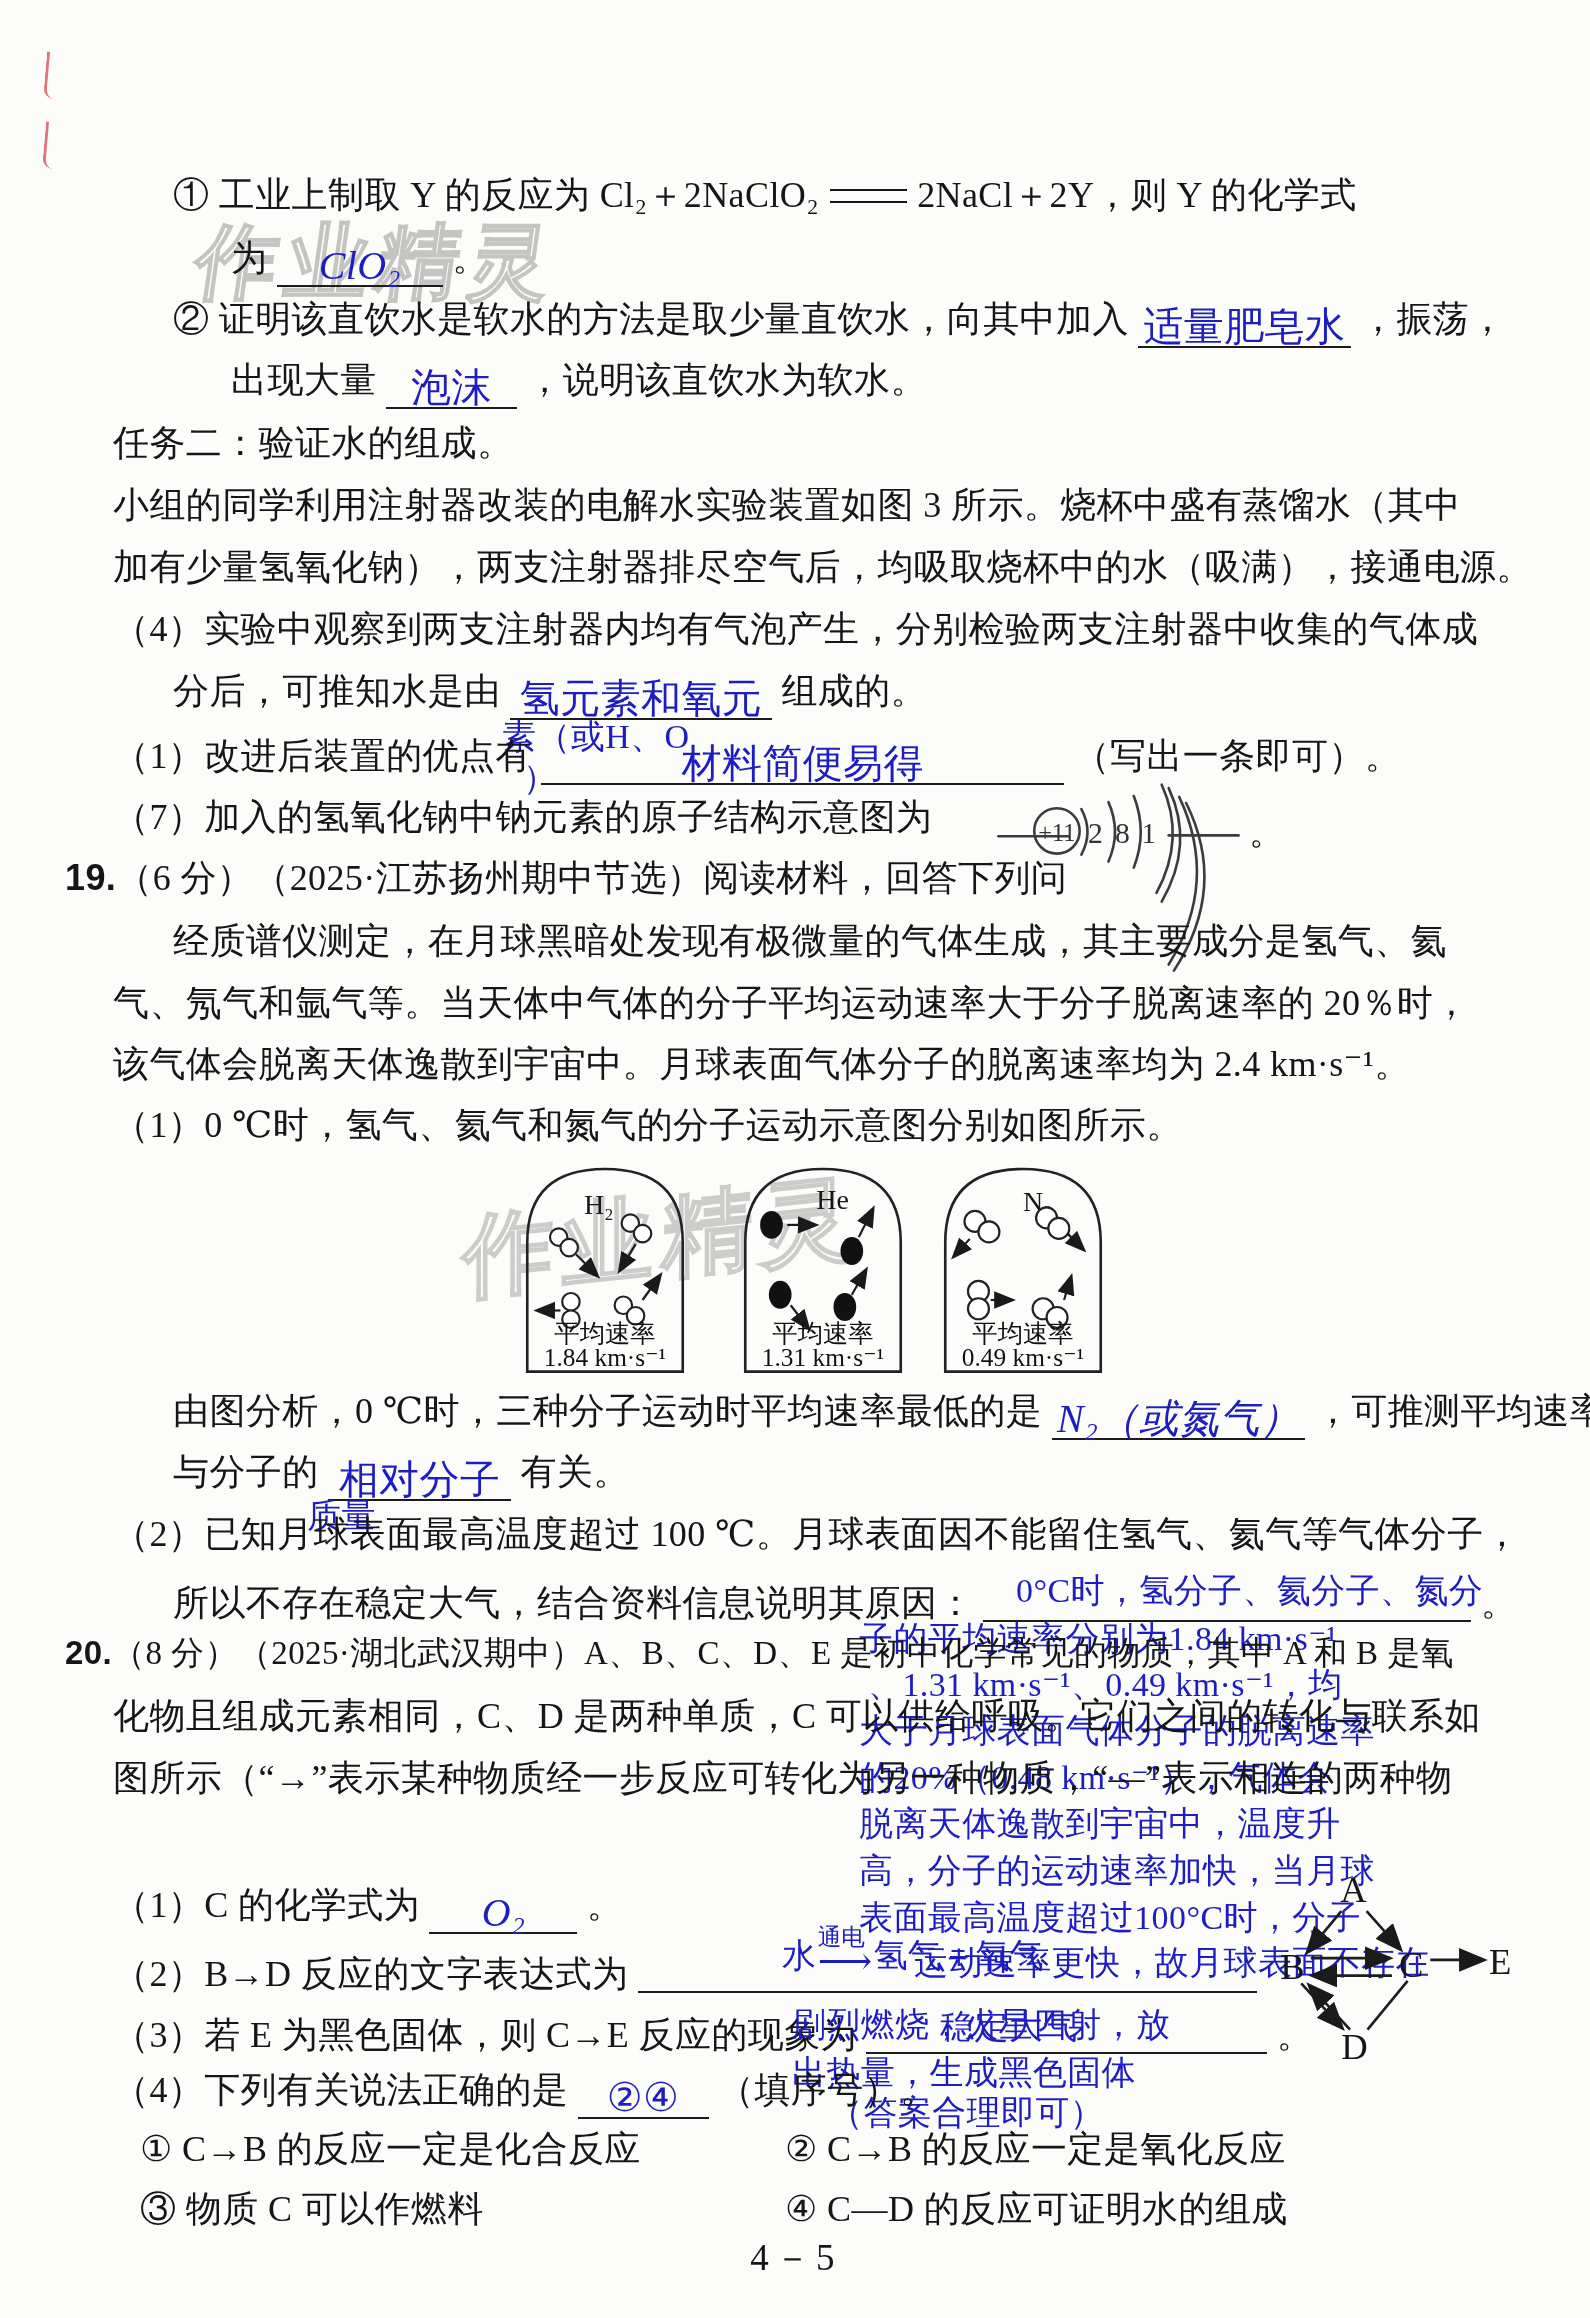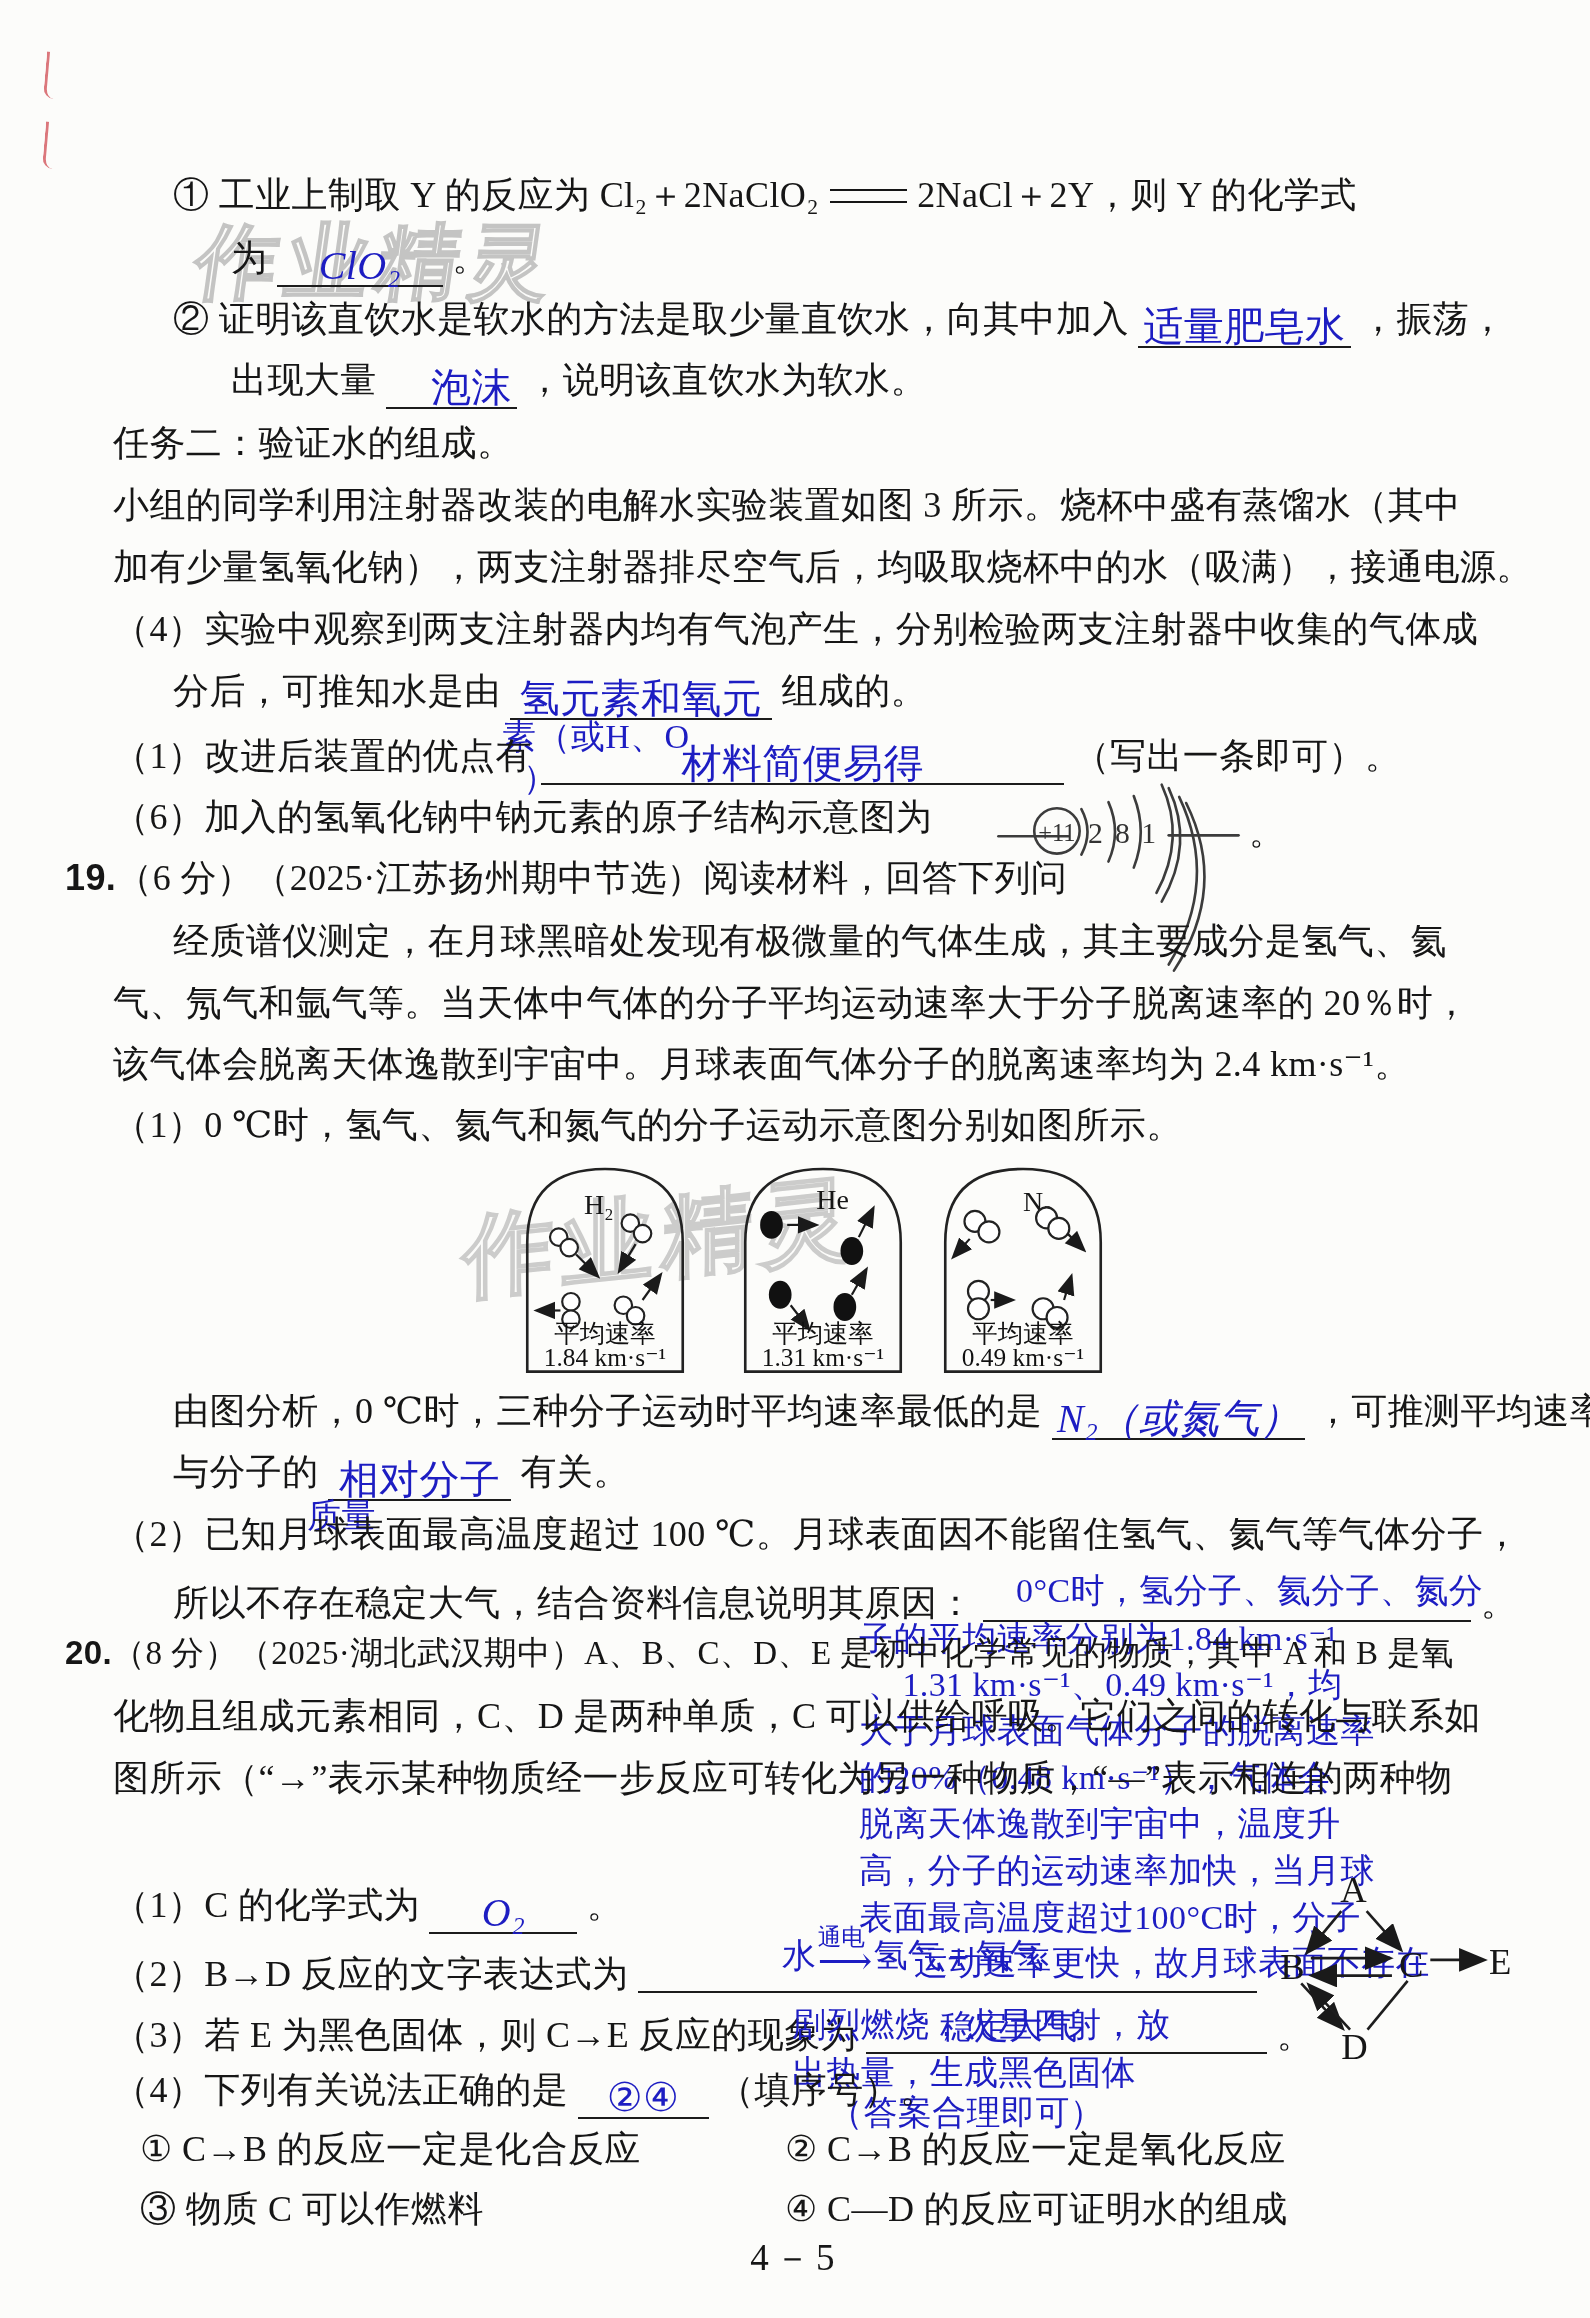--- a/index.html
+++ b/index.html
@@ -50,21 +50,21 @@
   </div>
 
   <div class="line" style="left:173px;top:298px;">
     <span>② 证明该直饮水是软水的方法是取少量直饮水，向其中加入</span>
     <span class="blank" style="min-width:205px;"><span class="ans">适量肥皂水</span></span>
     <span>，振荡，</span>
   </div>
 
   <div class="line" style="left:231px;top:359px;">
     <span>出现大量</span>
-    <span class="blank" style="min-width:131px;text-align:right;"><span class="ans">泡沫</span></span>
+    <span class="blank" style="min-width:131px;"><span class="ans">泡沫</span></span>
     <span>，说明该直饮水为软水。</span>
   </div>
 
   <div class="line" style="left:113px;top:422px;">任务二：验证水的组成。</div>
   <div class="line" style="left:113px;top:484px;">小组的同学利用注射器改装的电解水实验装置如图 3 所示。烧杯中盛有蒸馏水（其中</div>
   <div class="line" style="left:113px;top:546px;">加有少量氢氧化钠），两支注射器排尽空气后，均吸取烧杯中的水（吸满），接通电源。</div>
 
   <div class="line" style="left:113px;top:608px;">（4）实验中观察到两支注射器内均有气泡产生，分别检验两支注射器中收集的气体成</div>
   <div class="line" style="left:173px;top:670px;">
     <span>分后，可推知水是由</span>
@@ -73,21 +73,21 @@
   </div>
   <div class="ansfloat" style="left:502px;top:714px;">素（或H、O</div>
   <div class="ansfloat" style="left:523px;top:755px;">）</div>
 
   <div class="line" style="left:113px;top:735px;">
     <span>（1）改进后装置的优点有</span>
     <span class="blank" style="min-width:523px;"><span class="ans">材料简便易得</span></span>
     <span>（写出一条即可）。</span>
   </div>
 
-  <div class="line" style="left:113px;top:796px;">（6）加入的氢氧化钠中钠元素的原子结构示意图为</div>
+  <div class="line" style="left:113px;top:796px;">（7）加入的氢氧化钠中钠元素的原子结构示意图为</div>
 
   <svg style="position:absolute;left:994px;top:755px;" width="297" height="227" viewBox="0 0 340 260">
     <g stroke="#3c3c3c" stroke-width="3" fill="none" stroke-linecap="round">
       <line x1="5" y1="93" x2="85" y2="93"></line>
       <circle cx="72" cy="87" r="26"></circle>
       <path d="M 100,62 Q 114,88 100,114"></path>
       <path d="M 131,54 Q 146,88 131,122"></path>
       <path d="M 160,47 Q 176,88 160,129"></path>
       <path d="M 192,34 Q 220,95 186,158"></path>
       <path d="M 200,38 Q 230,102 192,168"></path>

